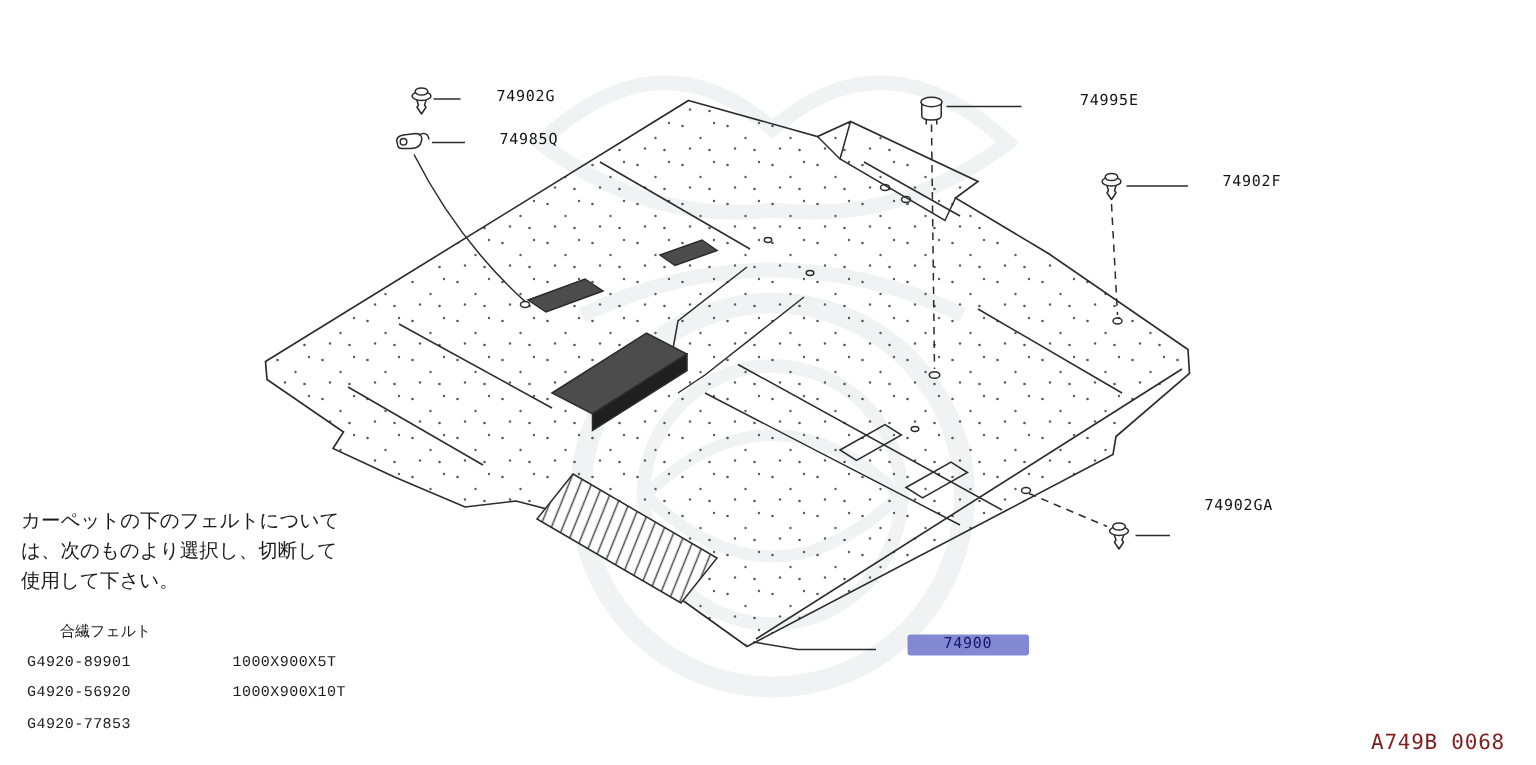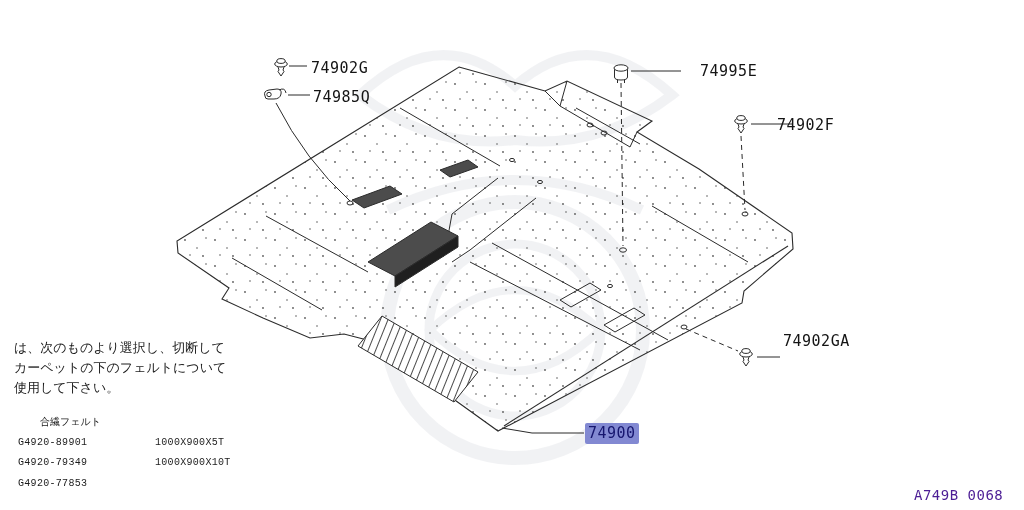--- a/index.html
+++ b/index.html
@@ -4,33 +4,33 @@
 <style>
   * { margin:0; padding:0; box-sizing:border-box; }
   html,body { background:#ffffff; }
   .stage {
     position:relative; width:1024px; height:510px; background:#fff;
     font-family:"DejaVu Sans", sans-serif; color:#1c1c1c; overflow:hidden;
   }
   .stage > svg { position:absolute; left:0; top:0; }
   .callout {
     position:absolute; font-family:"DejaVu Sans Mono", monospace;
-    font-size:15px; letter-spacing:0.5px; color:#141414; white-space:nowrap;
+    font-size:10px; letter-spacing:0.5px; color:#141414; white-space:nowrap;margin-left:20px;
   }
   .callout.highlight {
-    background:#8289d2; color:#16166e; padding:1px 3px 2px; border-radius:2px;
+    background:#8289d2; color:#16166e; padding:1px 24px 2px; border-radius:2px;
   }
   .note { position:absolute; font-size:13px; line-height:20px; color:#1a1a1a; }
   .felt { position:absolute; font-size:10px; line-height:20.5px; }
   .felt-title { margin-left:22px; }
   .felt-row { display:flex; font-family:Liberation Mono, monospace; letter-spacing:0.3px; }
   .felt-part { width:137px; }
   .figcode {
     position:absolute; font-family:"DejaVu Sans Mono", monospace;
-    font-size:14px; letter-spacing:0.5px; color:#4c1d95;text-align:right;
+    font-size:14px; letter-spacing:0.5px; color:#7f1d1d;text-align:right;
   }
 </style>
 </head>
 <body>
 
 <div class="stage">
 
   <svg width="1024" height="510" viewBox="0 0 1024 510">
     <defs>
       <pattern id="stipple" width="30" height="26" patternUnits="userSpaceOnUse">
@@ -123,38 +123,38 @@
     <use href="#clip" x="281" y="62"></use>
     <use href="#hook" x="272" y="94"></use>
     <use href="#grommet" x="621" y="70"></use>
     <use href="#clip" x="741" y="119"></use>
     <use href="#clip" x="746" y="352"></use>
   </svg>
 
   <div class="callout" style="left:311px;top:59px">74902G</div>
   <div class="callout" style="left:313px;top:88px">74985Q</div>
   <div class="callout" style="left:700px;top:62px">74995E</div>
-  <div class="callout" style="left:777px;top:116px">74902F</div>
+  <div class="callout" style="left:795px;top:116px">74902F</div>
   <div class="callout" style="left:783px;top:332px">74902GA</div>
   <div class="callout highlight" style="left:585px;top:423px">74900</div>
 
   <div class="note" style="left:14px;top:338px">
+    <div>カーペットの下のフェルトについて</div>
     <div>は、次のものより選択し、切断して</div>
-    <div>カーペットの下のフェルトについて</div>
     <div>使用して下さい。</div>
   </div>
 
   <div class="felt" style="left:18px;top:412px">
     <div class="felt-title">合繊フェルト</div>
     <div class="felt-row">
       <span class="felt-part">G4920-89901</span>
       <span class="felt-size">1000X900X5T</span>
     </div>
     <div class="felt-row">
-      <span class="felt-part">G4920-79349</span>
+      <span class="felt-part">G4920-56920</span>
       <span class="felt-size">1000X900X10T</span>
     </div>
     <div class="felt-row">
       <span class="felt-part">G4920-77853</span>
     </div>
   </div>
 
   <div class="figcode" style="left:914px;top:487px">A749B 0068</div>
 
 </div>

